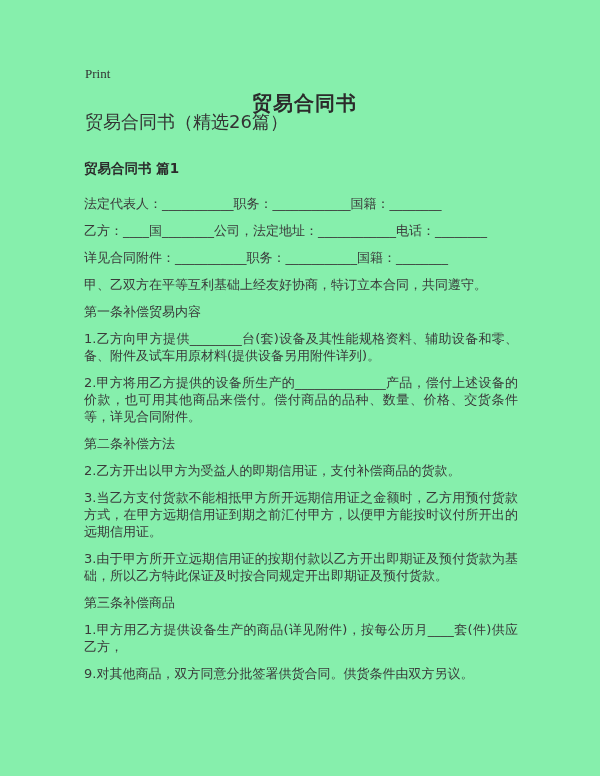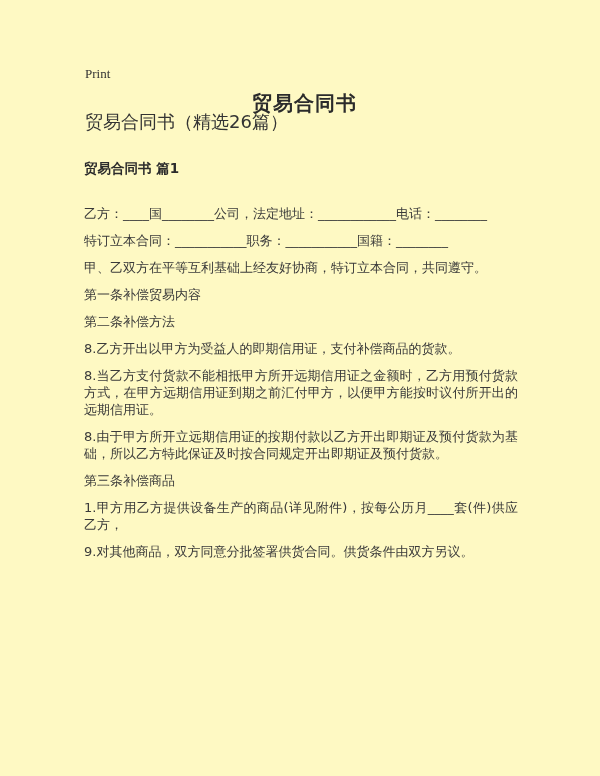--- a/index.html
+++ b/index.html
@@ -5,21 +5,21 @@
   * { box-sizing: border-box; }
   html, body {
     margin: 0;
     padding: 0;
     background: #ffffff;
   }
   .page {
     position: relative;
     width: 600px;
     height: 776px;
-    background: #fef9c3;
+    background: #86efac;
     overflow: hidden;
     font-family: "DejaVu Sans", sans-serif;
     color: #3a3a3a;
   }
   .print-link {
     position: absolute;
     left: 85px;
     top: 66px;
     font-family: "Liberation Serif", serif;
     font-size: 13px;
@@ -56,21 +56,21 @@
     color: #3a3a3a;
     text-align: justify;
   }
   .content p {
     margin: 0 0 10px 0;
   }
   .content p.chapter-heading {
     font-weight: bold;
     font-size: 13.5px;
     color: #2b2b2b;
-    margin-bottom: 28px;
+    margin-bottom: 18px;
     text-align: left;
   }
   .content p.article-heading {
     margin-top: 8px;
     text-align: left;
   }
 </style>
 </head>
 <body>
 
@@ -80,39 +80,42 @@
 
   <h1 class="doc-title">贸易合同书</h1>
 
   <div class="doc-subtitle">贸易合同书（精选26篇）</div>
 
   <div class="content">
 
     <p class="chapter-heading">贸易合同书 篇1</p>
 
 
+    <p>法定代表人：___________职务：____________国籍：________</p>
 
     <p>乙方：____国________公司，法定地址：____________电话：________</p>
 
-    <p>特订立本合同：___________职务：___________国籍：________</p>
+    <p>详见合同附件：___________职务：___________国籍：________</p>
 
     <p>甲、乙双方在平等互利基础上经友好协商，特订立本合同，共同遵守。</p>
 
     <p class="article-heading">第一条补偿贸易内容</p>
 
+    <p>1.乙方向甲方提供________台(套)设备及其性能规格资料、辅助设备和零、备、附件及试车用原材料(提供设备另用附件详列)。</p>
 
+    <p>2.甲方将用乙方提供的设备所生产的______________产品，偿付上述设备的价款，也可用其他商品来偿付。偿付商品的品种、数量、价格、交货条件等，详见合同附件。</p>
 
     <p class="article-heading">第二条补偿方法</p>
 
 
-    <p>8.乙方开出以甲方为受益人的即期信用证，支付补偿商品的货款。</p>
+    <p>2.乙方开出以甲方为受益人的即期信用证，支付补偿商品的货款。</p>
 
-    <p>8.当乙方支付货款不能相抵甲方所开远期信用证之金额时，乙方用预付货款方式，在甲方远期信用证到期之前汇付甲方，以便甲方能按时议付所开出的远期信用证。</p>
+    <p>3.当乙方支付货款不能相抵甲方所开远期信用证之金额时，乙方用预付货款方式，在甲方远期信用证到期之前汇付甲方，以便甲方能按时议付所开出的远期信用证。</p>
 
-    <p>8.由于甲方所开立远期信用证的按期付款以乙方开出即期证及预付货款为基础，所以乙方特此保证及时按合同规定开出即期证及预付货款。</p>
+    <p>3.由于甲方所开立远期信用证的按期付款以乙方开出即期证及预付货款为基础，所以乙方特此保证及时按合同规定开出即期证及预付货款。</p>
 
     <p class="article-heading">第三条补偿商品</p>
 
     <p>1.甲方用乙方提供设备生产的商品(详见附件)，按每公历月____套(件)供应乙方，</p>
 
     <p>9.对其他商品，双方同意分批签署供货合同。供货条件由双方另议。</p>
 
   </div>
 </div>
 

